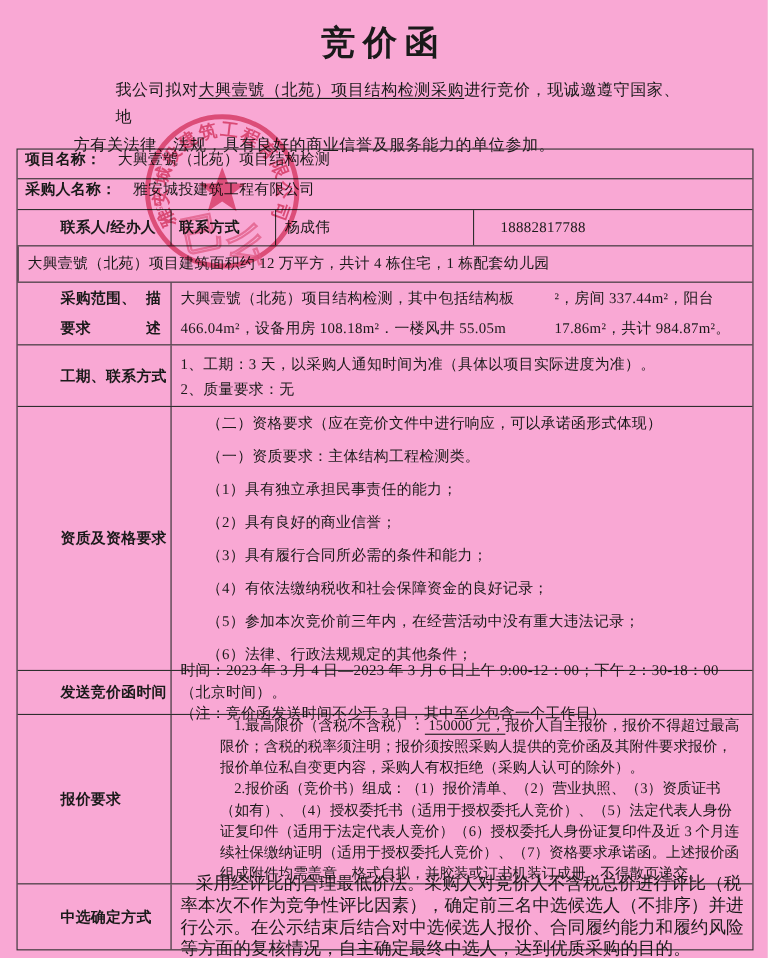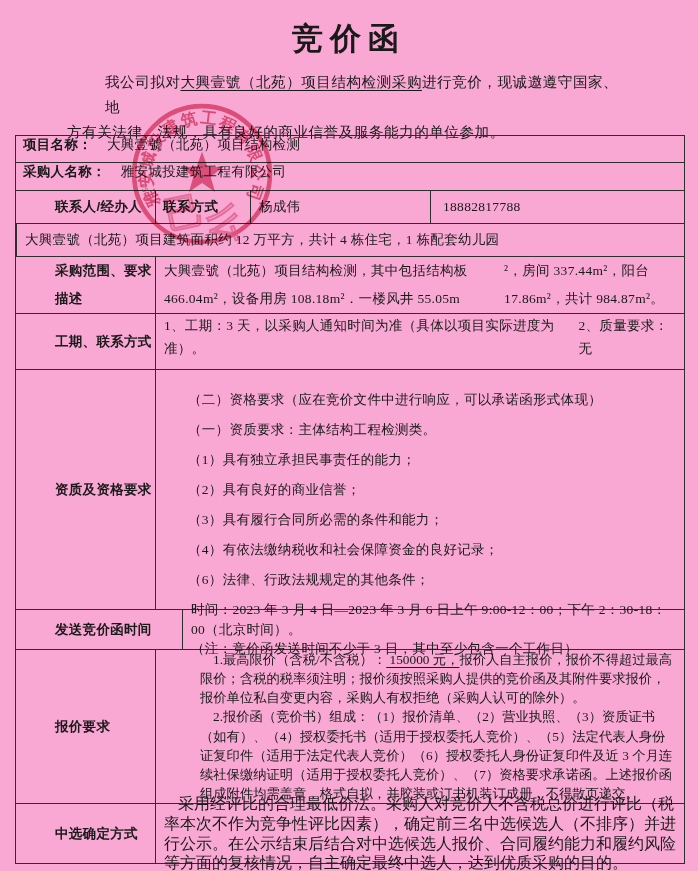--- a/index.html
+++ b/index.html
@@ -33,28 +33,28 @@
   .r1 { height:26px; } .r2 { height:28px; }
   .r3 { height:33px; } .r4 { height:33px; }
   .r5 { height:57px; } .r6 { height:56px; }
   .r7 { height:240px; } .r8 { height:40px; }
   .r9 { height:154px; } .r10 { height:60px; }
 
   .inline-pair { align-items:flex-start; padding-left:7px; }
   .inline-pair .val { margin-left:15px; }
   .c2 { width:180px; flex:0 0 180px; padding-left:8px; }
   .c3 { width:95px; flex:0 0 95px; padding-left:7px; }
-  .c4 { flex:1 1 auto; padding-left:12px; }
+  .c4 { flex:1 1 auto; padding-left:24px; }
 
-  .two-line-label { flex-direction:column; justify-content:flex-start; line-height:28px; }
+  .two-line-label { flex-direction:row; justify-content:flex-start; line-height:28px; }
   .scope-text { flex-direction:row; justify-content:center; line-height:28px; }
-  .sched-text { flex-direction:row; justify-content:center; line-height:23px; }
+  .sched-text { flex-direction:column; justify-content:center; line-height:23px; }
   .qual-label { align-items:center; }
   .qual-list { flex-direction:column; justify-content:center; line-height:30px; padding-left:32px; }
-  .time-text { flex-direction:column; justify-content:center; line-height:19.5px;margin-left:27px; }
+  .time-text { flex-direction:column; justify-content:center; line-height:19.5px; }
   .quote-text { flex-direction:column; justify-content:center; font-size:13.3px; line-height:19.2px;padding-left:44px; }
   .quote-text p { margin:0; text-indent:13px; }
   .sel-text { flex-direction:column; justify-content:center; font-size:16px; line-height:19.6px; }
   .sel-text p { margin:0; text-indent:14px; }
 
   
   .stamp { position:absolute; left:126px; top:98px; width:152px; height:152px;
     opacity:0.85; mix-blend-mode:multiply; pointer-events:none; }
 </style>
 </head>
@@ -117,20 +117,21 @@
 
     <div class="row r7">
       <div class="cell labelcol lblf qual-label">资质及资格要求</div>
       <div class="cell contentcol valf divl qual-list">
         <span>（二）资格要求（应在竞价文件中进行响应，可以承诺函形式体现）</span>
         <span>（一）资质要求：主体结构工程检测类。</span>
         <span>（1）具有独立承担民事责任的能力；</span>
         <span>（2）具有良好的商业信誉；</span>
         <span>（3）具有履行合同所必需的条件和能力；</span>
         <span>（4）有依法缴纳税收和社会保障资金的良好记录；</span>
+        <span>（5）参加本次竞价前三年内，在经营活动中没有重大违法记录；</span>
         <span>（6）法律、行政法规规定的其他条件；</span>
       </div>
     </div>
 
     <div class="row r8">
       <div class="cell labelcol lblf vc">发送竞价函时间</div>
       <div class="cell contentcol valf divl time-text">
         <span>时间：2023 年 3 月 4 日—2023 年 3 月 6 日上午 9:00-12：00；下午 2：30-18：00（北京时间）。</span>
         <span>（注：竞价函发送时间不少于 3 日，其中至少包含一个工作日）</span>
       </div>

